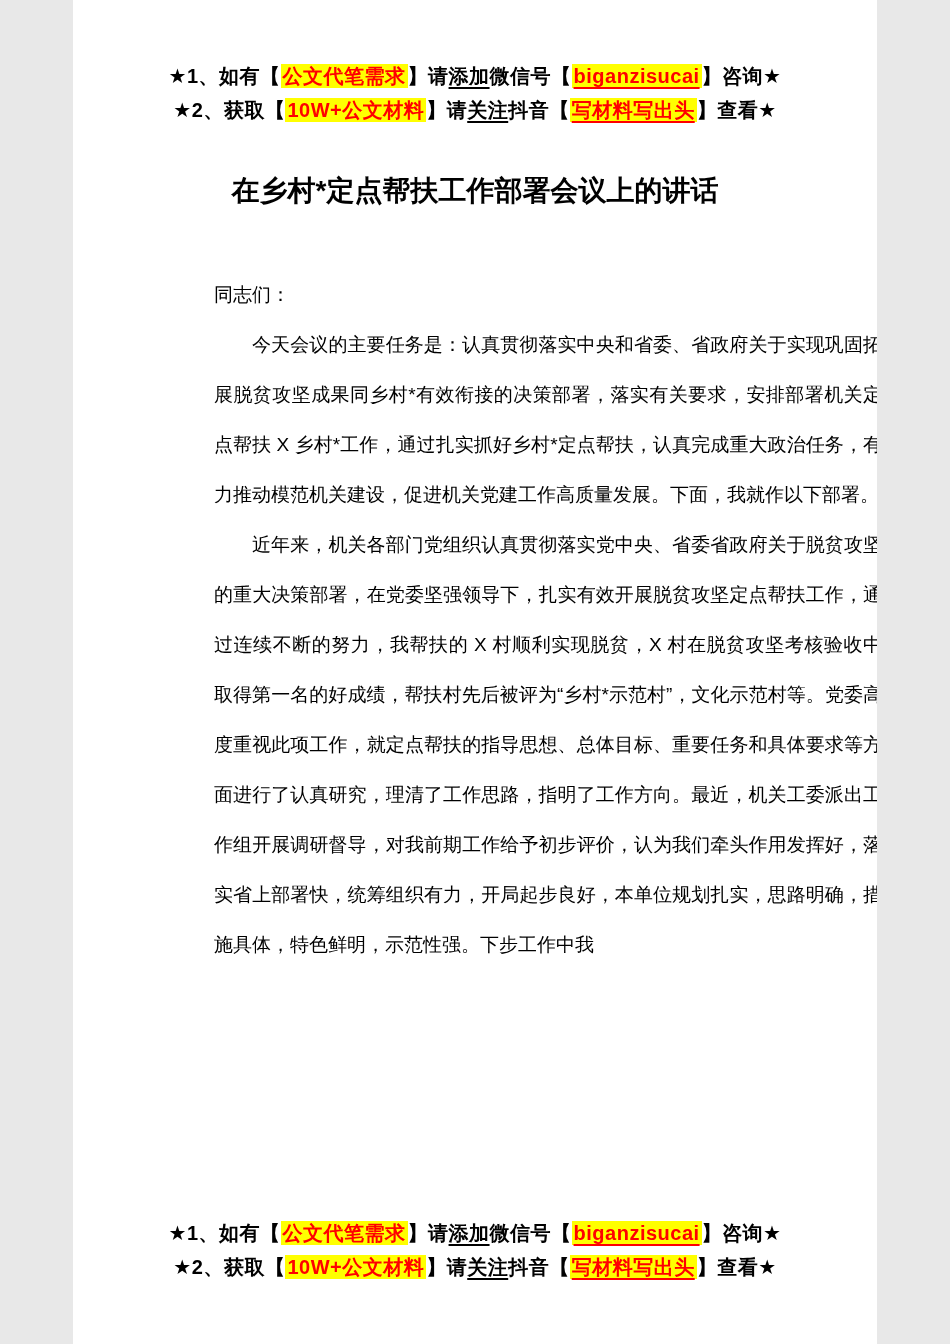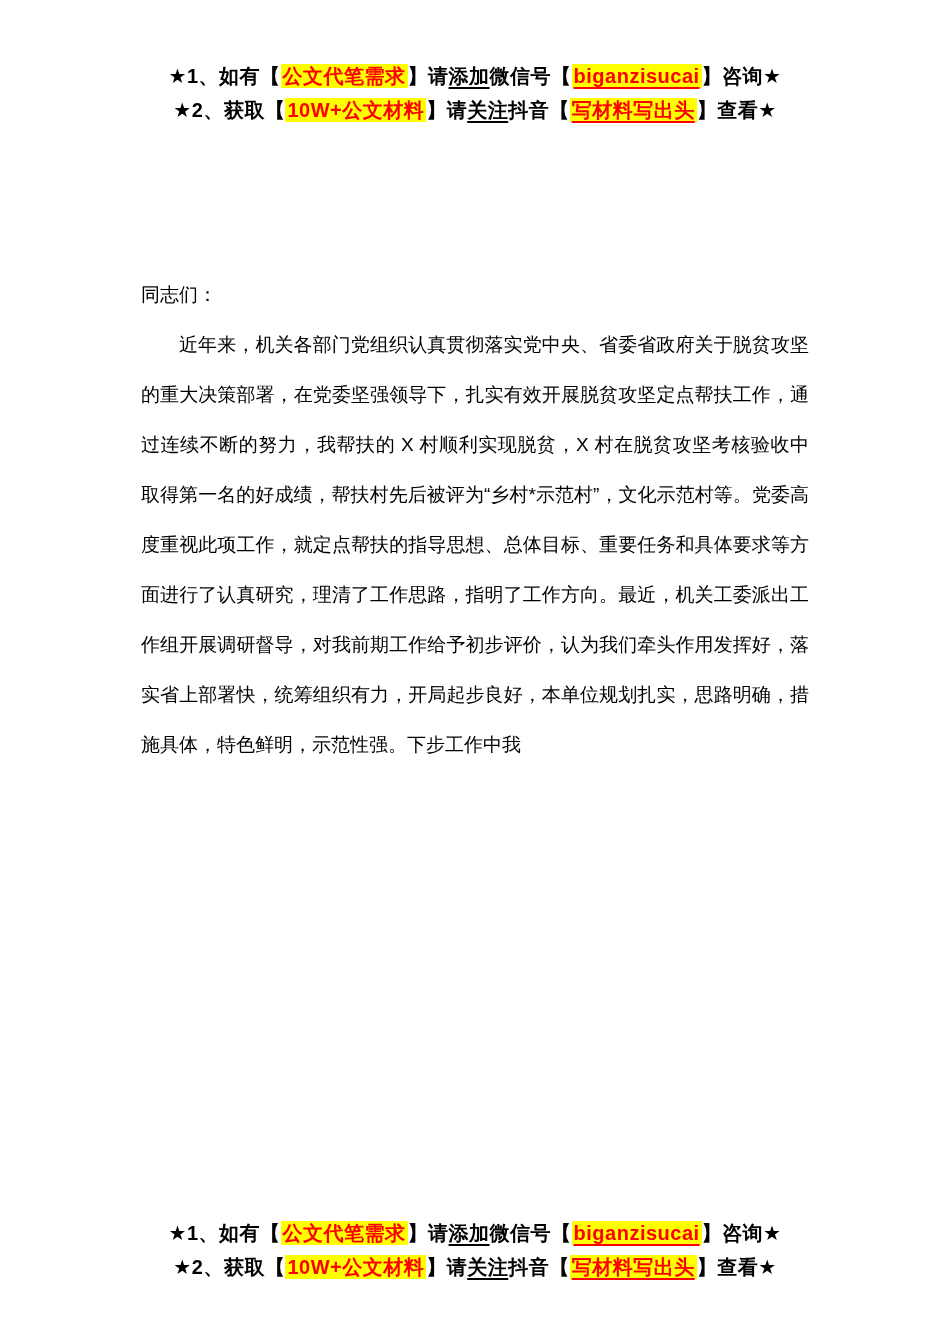--- a/index.html
+++ b/index.html
@@ -1,19 +1,19 @@
 <!DOCTYPE html>
 <html><head>
 <meta charset="utf-8">
 <style>
   * { margin: 0; padding: 0; box-sizing: border-box; }
   html, body { background: #e8e8e8; }
   .page {
     position: relative;
-    width: 950px;
+    width: 804px;
     height: 1344px;
     margin: 0 auto;
     background: #ffffff;
     font-family: "Liberation Sans", "DejaVu Sans", sans-serif;
     color: #000000;
     overflow: hidden;
   }
   
   .promo {
     position: absolute;
@@ -73,23 +73,25 @@
 
   <div class="promo promo-top">
     <div>
       <span>★1、如有【</span><span class="hl">公文代笔需求</span><span>】请</span><span class="u">添加</span><span>微信号【</span><span class="hl u">biganzisucai</span><span>】咨询★</span>
     </div>
     <div>
       <span>★2、获取【</span><span class="hl">10W+公文材料</span><span>】请</span><span class="u">关注</span><span>抖音【</span><span class="hl u">写材料写出头</span><span>】查看★</span>
     </div>
   </div>
 
+  <div class="doc-title">在乡村*定点帮扶工作部署会议上的讲话</div>
 
   <div class="doc-body">
     <p>同志们：</p>
+    <p class="para-indent">今天会议的主要任务是：认真贯彻落实中央和省委、省政府关于实现巩固拓展脱贫攻坚成果同乡村*有效衔接的决策部署，落实有关要求，安排部署机关定点帮扶 X 乡村*工作，通过扎实抓好乡村*定点帮扶，认真完成重大政治任务，有力推动模范机关建设，促进机关党建工作高质量发展。下面，我就作以下部署。</p>
     <p class="para-indent">近年来，机关各部门党组织认真贯彻落实党中央、省委省政府关于脱贫攻坚的重大决策部署，在党委坚强领导下，扎实有效开展脱贫攻坚定点帮扶工作，通过连续不断的努力，我帮扶的 X 村顺利实现脱贫，X 村在脱贫攻坚考核验收中取得第一名的好成绩，帮扶村先后被评为“乡村*示范村”，文化示范村等。党委高度重视此项工作，就定点帮扶的指导思想、总体目标、重要任务和具体要求等方面进行了认真研究，理清了工作思路，指明了工作方向。最近，机关工委派出工作组开展调研督导，对我前期工作给予初步评价，认为我们牵头作用发挥好，落实省上部署快，统筹组织有力，开局起步良好，本单位规划扎实，思路明确，措施具体，特色鲜明，示范性强。下步工作中我</p>
   </div>
 
   <div class="promo promo-bottom">
     <div>
       <span>★1、如有【</span><span class="hl">公文代笔需求</span><span>】请</span><span class="u">添加</span><span>微信号【</span><span class="hl u">biganzisucai</span><span>】咨询★</span>
     </div>
     <div>
       <span>★2、获取【</span><span class="hl">10W+公文材料</span><span>】请</span><span class="u">关注</span><span>抖音【</span><span class="hl u">写材料写出头</span><span>】查看★</span>
     </div>

